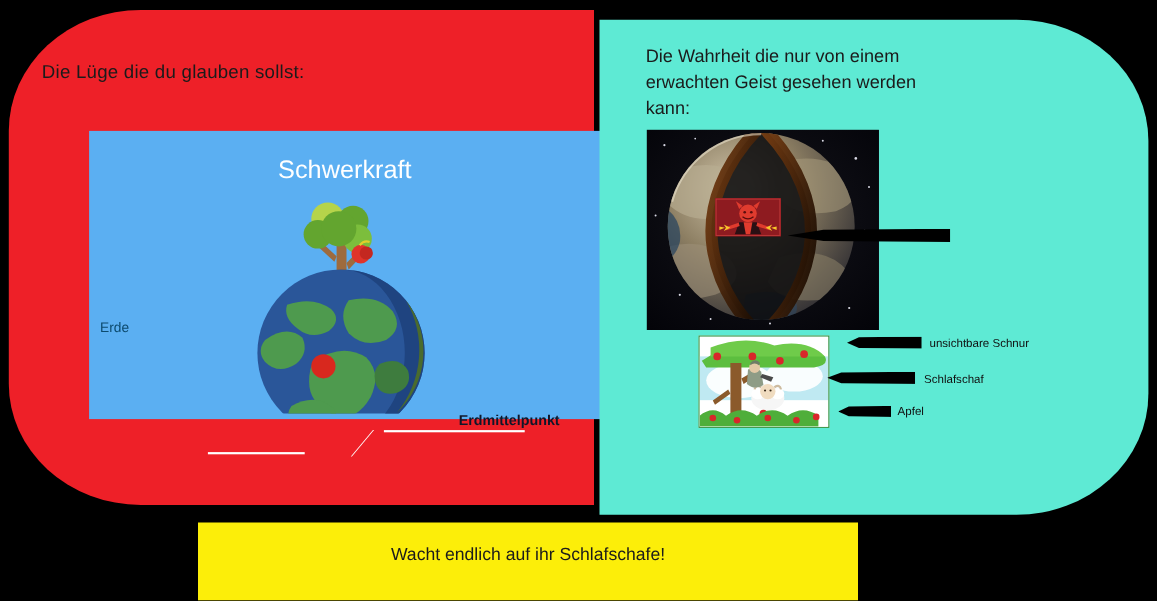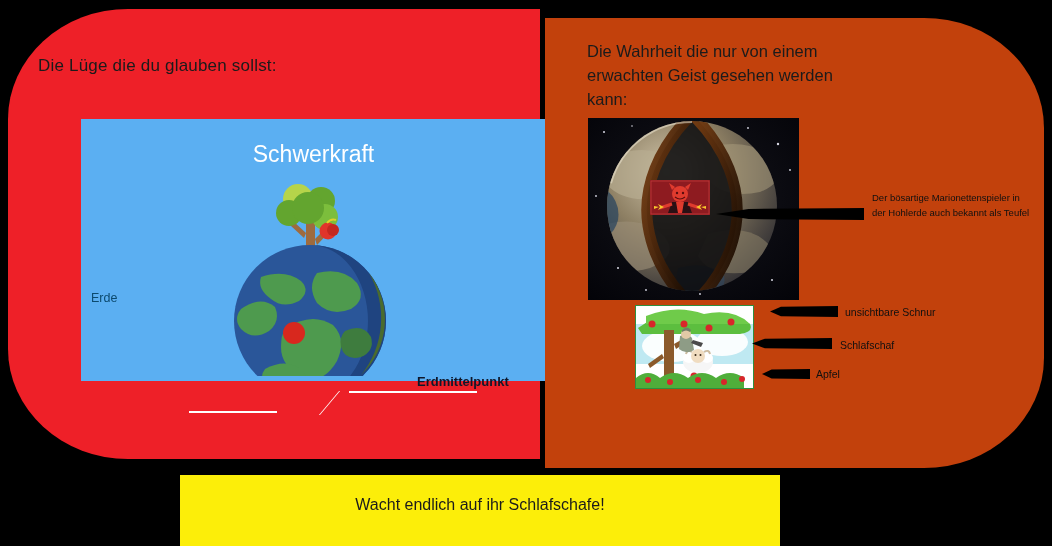--- a/index.html
+++ b/index.html
@@ -80,21 +80,21 @@
     width: 28px; height: 24px;
     border-left: 1.5px solid #ffffff;
     transform: skewX(-40deg);
   }
 
   
   .panel-green {
     position: absolute;
     left: 545px; top: 18px;
     width: 499px; height: 450px;
-    background: #c2410c;
+    background: #5eead4;
     border-top-right-radius: 120px 110px;
     border-bottom-right-radius: 120px 110px;
   }
   .green-title {
     position: absolute;
     left: 42px; top: 22px;
     font-size: 16.5px;
     color: #1b1b1b;
     line-height: 1.45;
     width: 260px;
@@ -351,21 +351,20 @@
       </svg>
     </div>
 
   </div>
 
   <div class="arrow arrow-devil"></div>
   <div class="arrow arrow-schnur"></div>
   <div class="arrow arrow-schaf"></div>
   <div class="arrow arrow-apfel"></div>
 
-  <div class="ann ann-devil">Der bösartige Marionettenspieler in der Hohlerde auch bekannt als Teufel</div>
   <div class="ann ann-schnur">unsichtbare Schnur</div>
   <div class="ann ann-schaf">Schlafschaf</div>
   <div class="ann ann-apfel">Apfel</div>
 
   <div class="banner-yellow">
     <div class="banner-text">Wacht endlich auf ihr Schlafschafe!</div>
   </div>
 
 </div>
 

